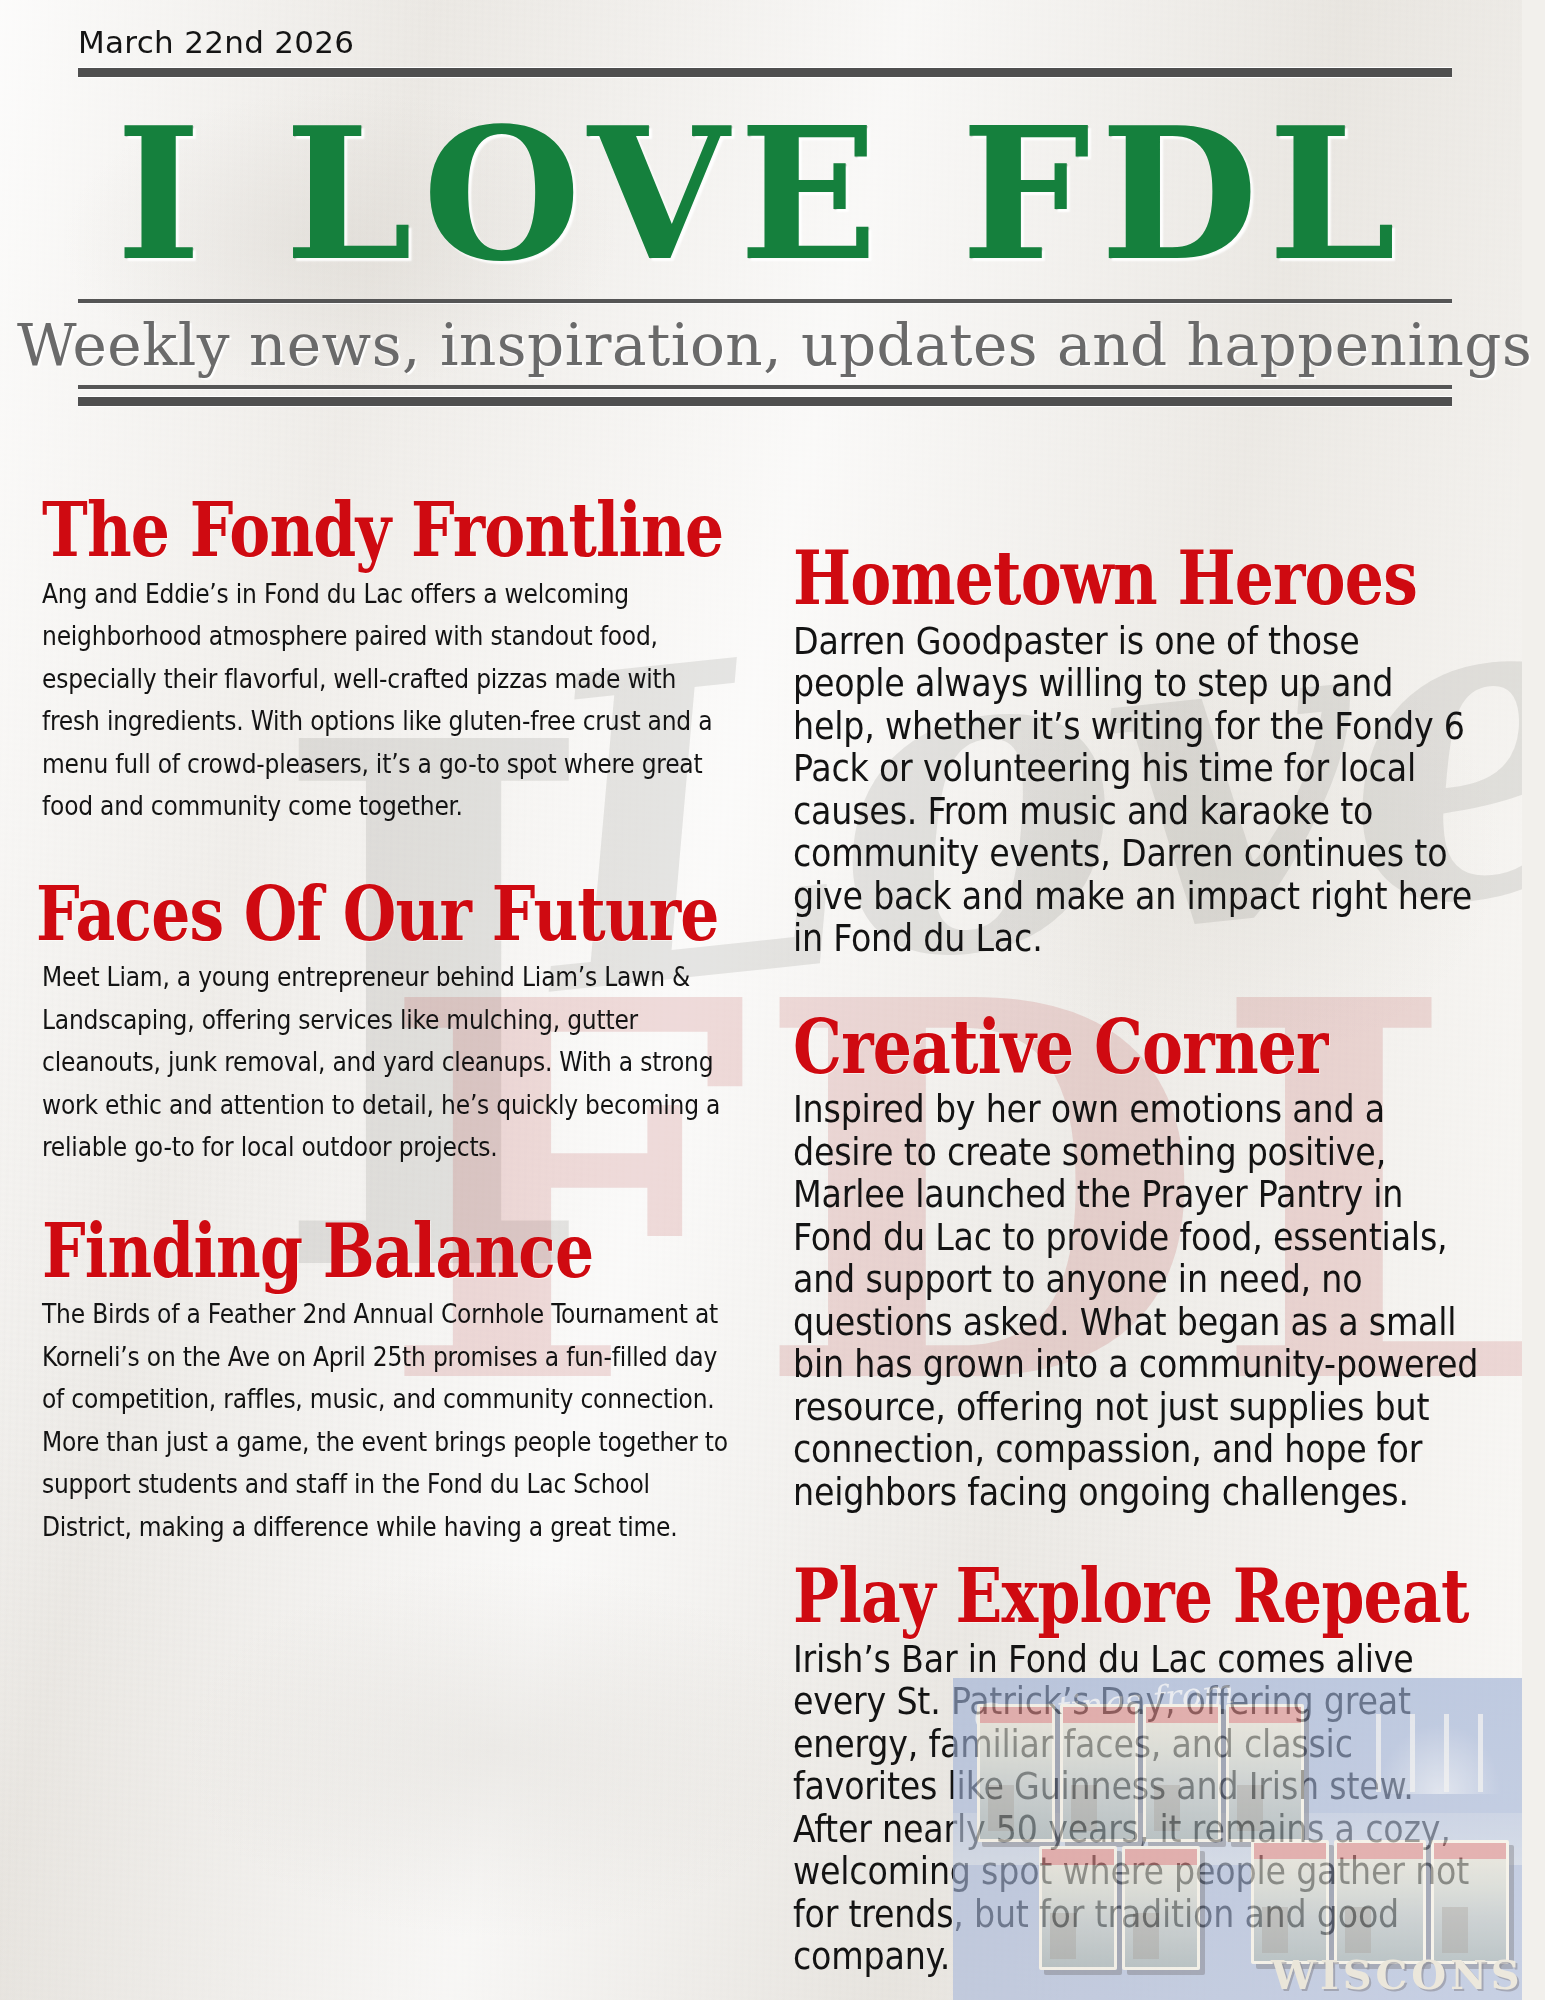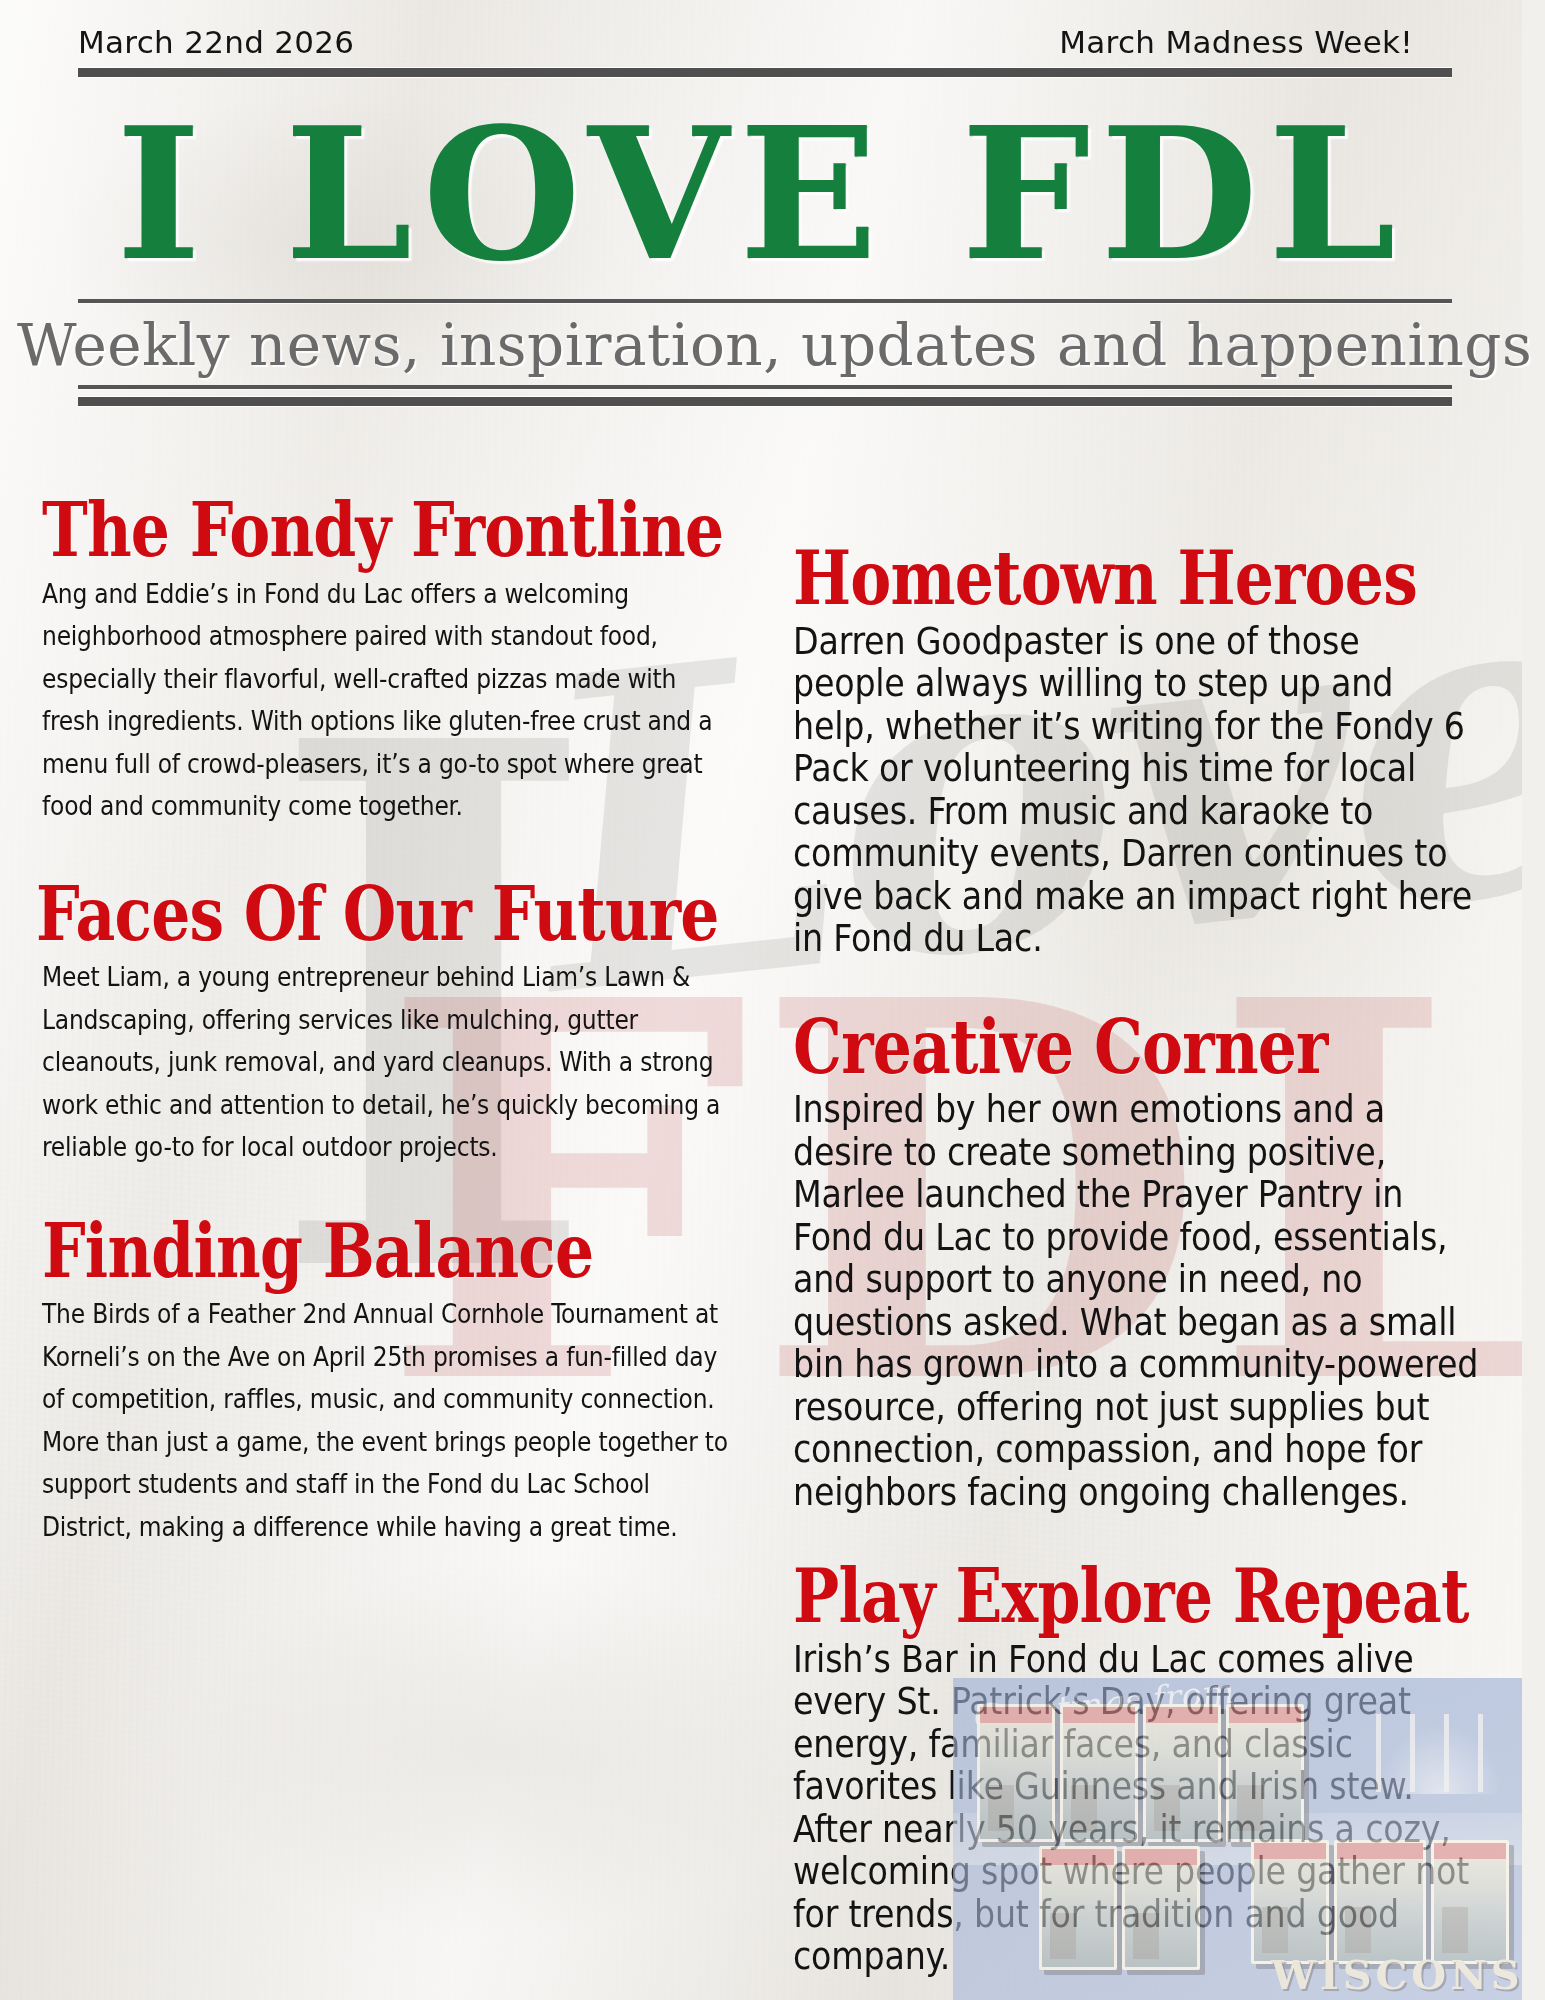--- a/index.html
+++ b/index.html
@@ -300,21 +300,20 @@
   <div id="watermark">
     <span class="wm-i">I</span>
     <span class="wm-love">Love</span>
     <span class="wm-fdl">FDL</span>
   </div>
 
   <div id="masthead">
 
     <div class="dateline-row">
       <div class="dateline-left">March 22nd 2026</div>
-      <div class="dateline-right">March Madness Week!</div>
     </div>
 
     <div class="rule-thick"></div>
 
     <div id="paper-title">I LOVE FDL</div>
 
     <div id="subtitle-block">
       <div class="rule-thin"></div>
       <div id="paper-subtitle">Weekly news, inspiration, updates and happenings</div>
       <div class="rule-thin"></div>

